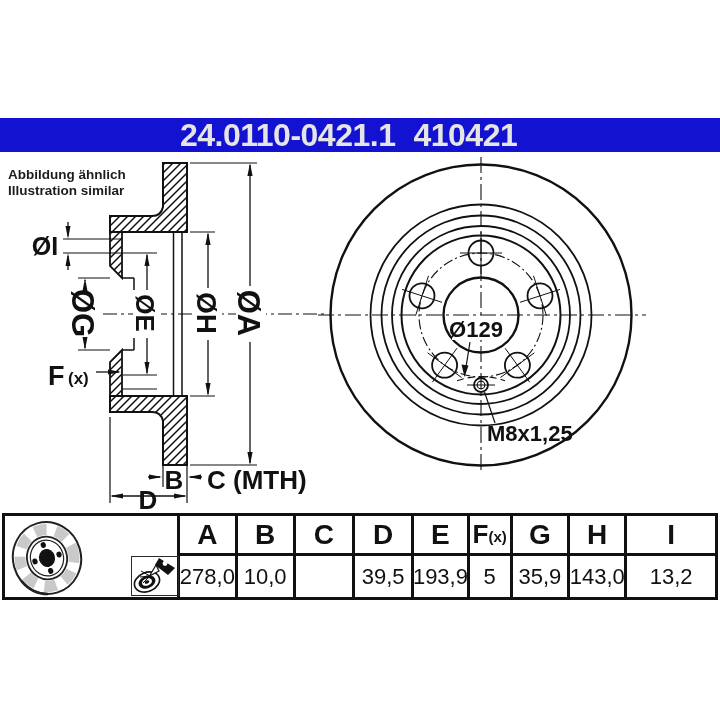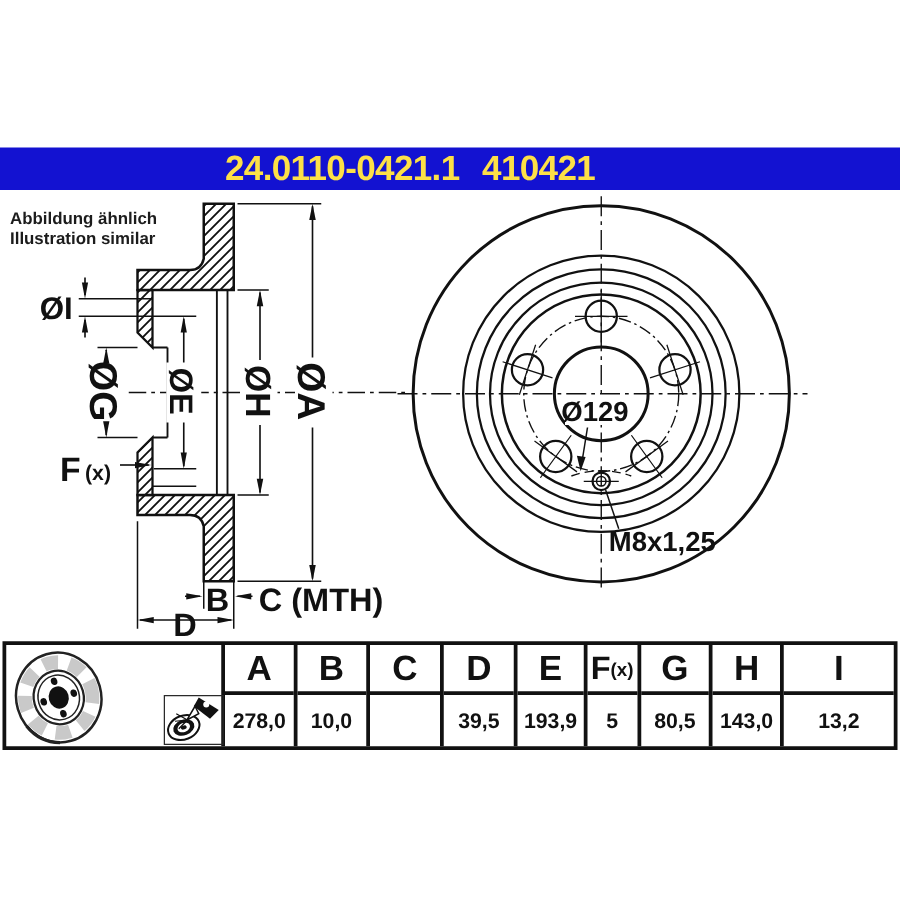--- a/index.html
+++ b/index.html
@@ -1,36 +1,36 @@
 <!DOCTYPE html>
 <html><head>
 <meta charset="utf-8">
 <style>
   html,body{margin:0;padding:0;background:#ffffff;}
   #page{position:relative;width:720px;height:720px;background:#fff;overflow:hidden;
         font-family:"Liberation Sans",sans-serif;color:#111;}
   
   #header-bar{position:absolute;left:0;top:118px;width:720px;height:34px;
               display:flex;align-items:center;padding-left:180px;box-sizing:border-box;gap:18px;}
-  #header-bar span{color:#fde047;font-weight:bold;font-size:28px;letter-spacing:-0.5px;line-height:34px;white-space:nowrap;}
+  #header-bar span{color:#e5e5e5;font-weight:bold;font-size:32px;letter-spacing:-0.5px;line-height:34px;white-space:nowrap;}
   
   #note{position:absolute;left:8px;top:167px;font-size:13.5px;font-weight:bold;line-height:16px;color:#1c1c1c;}
   
   #drawing{position:absolute;left:0;top:0;width:720px;height:720px;}
   
   #dim-table{position:absolute;left:2px;top:513px;width:716px;height:87px;
              border:3px solid #111;box-sizing:border-box;display:flex;background:#fff;}
   #table-left{width:175px;flex:none;border-right:3px solid #111;box-sizing:border-box;position:relative;}
   #table-cols{flex:1;display:flex;}
   .tcol{display:flex;flex-direction:column;border-left:3px solid #111;box-sizing:border-box;min-width:0;}
   .tcol:first-child{border-left:none;}
   .th{height:40px;border-bottom:3px solid #111;display:flex;align-items:center;justify-content:center;
       font-weight:bold;font-size:28px;box-sizing:border-box;}
   .th .sub{font-size:15px;font-weight:bold;margin-top:4px;}
-  .td{flex:1;display:flex;align-items:center;justify-content:center;font-weight:bold;font-size:17px;}
+  .td{flex:1;display:flex;align-items:center;justify-content:center;font-weight:normal;font-size:22px;}
   #small-icon-frame{position:absolute;left:126px;top:40px;width:48px;height:40px;
                     border:1.5px solid #2a2a2a;box-sizing:border-box;}
 </style>
 </head>
 <body>
 
 <div id="page">
 
   <div id="header-bar" style="background:#1312d1;">
     <span>24.0110-0421.1</span>
@@ -217,21 +217,21 @@
       </div>
       <div class="tcol" style="flex:42;">
         <div class="th" style="font-size:26px;">
           <span>F</span>
             <span class="sub">(x)</span>
         </div>
         <div class="td">5</div>
       </div>
       <div class="tcol" style="flex:58;">
         <div class="th">G</div>
-        <div class="td">80,5</div>
+        <div class="td">35,9</div>
       </div>
       <div class="tcol" style="flex:57;">
         <div class="th">H</div>
         <div class="td">143,0</div>
       </div>
       <div class="tcol" style="flex:93;">
         <div class="th">I</div>
         <div class="td">13,2</div>
       </div>
     </div>

